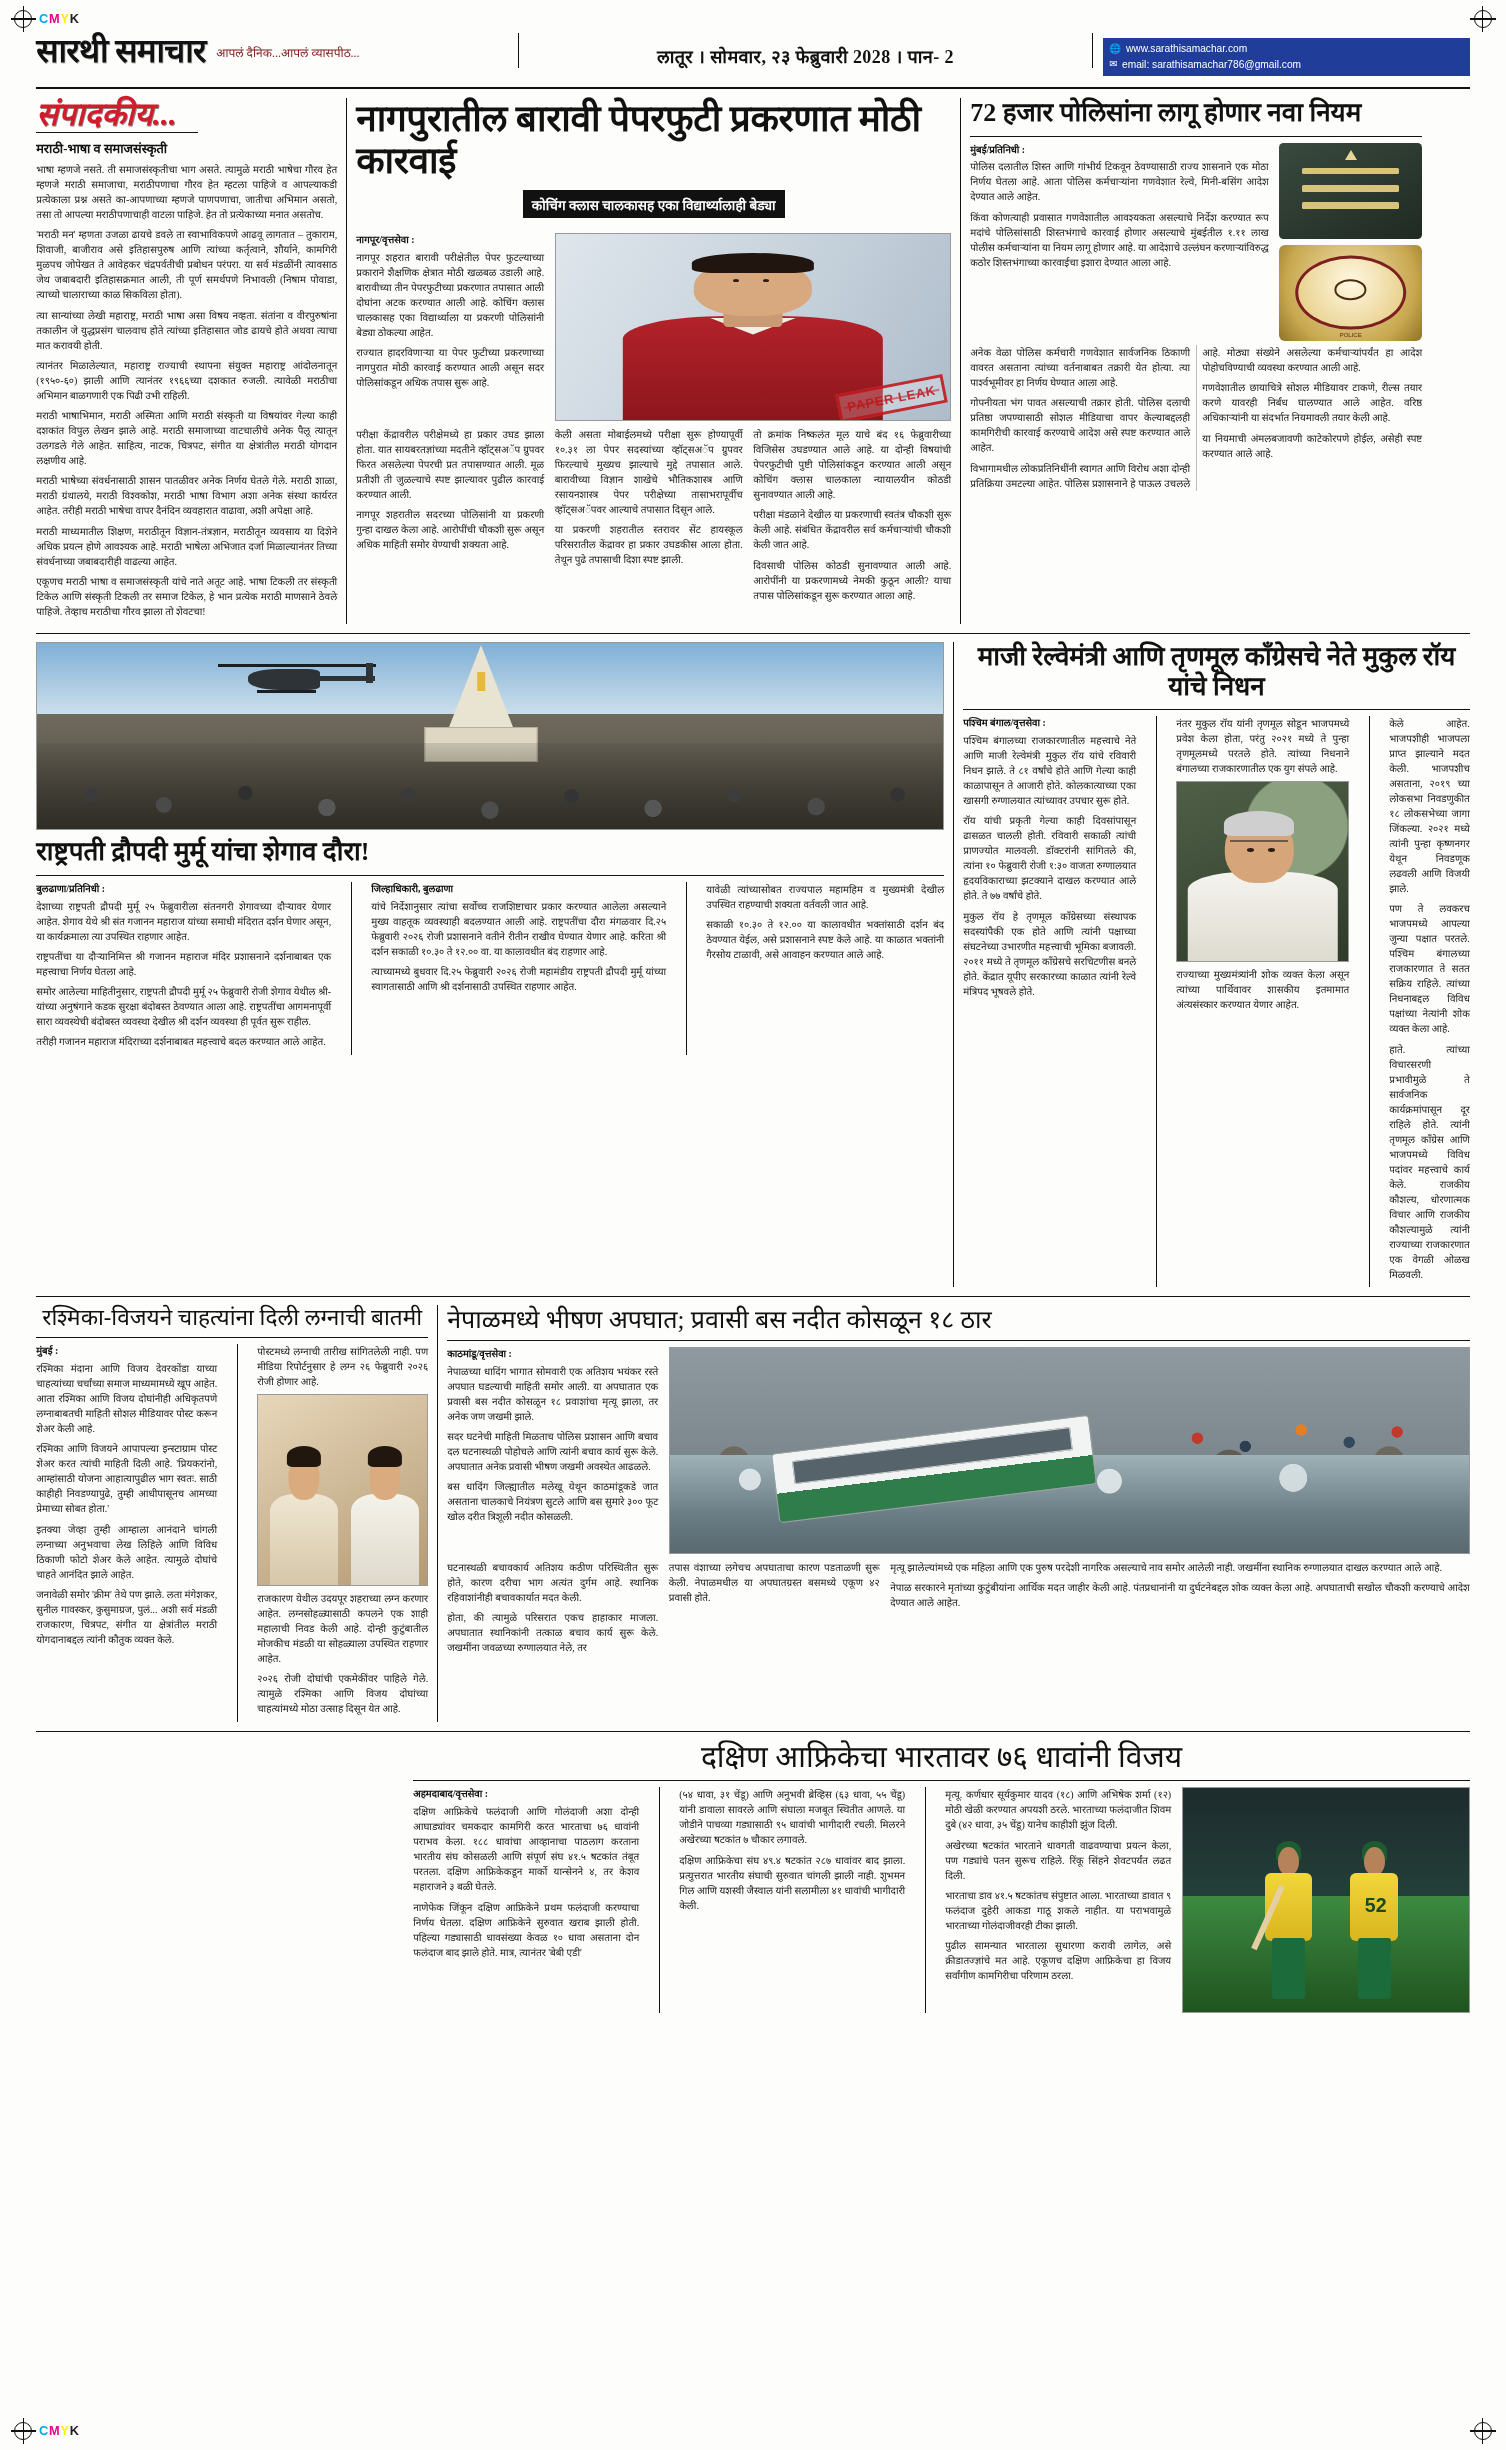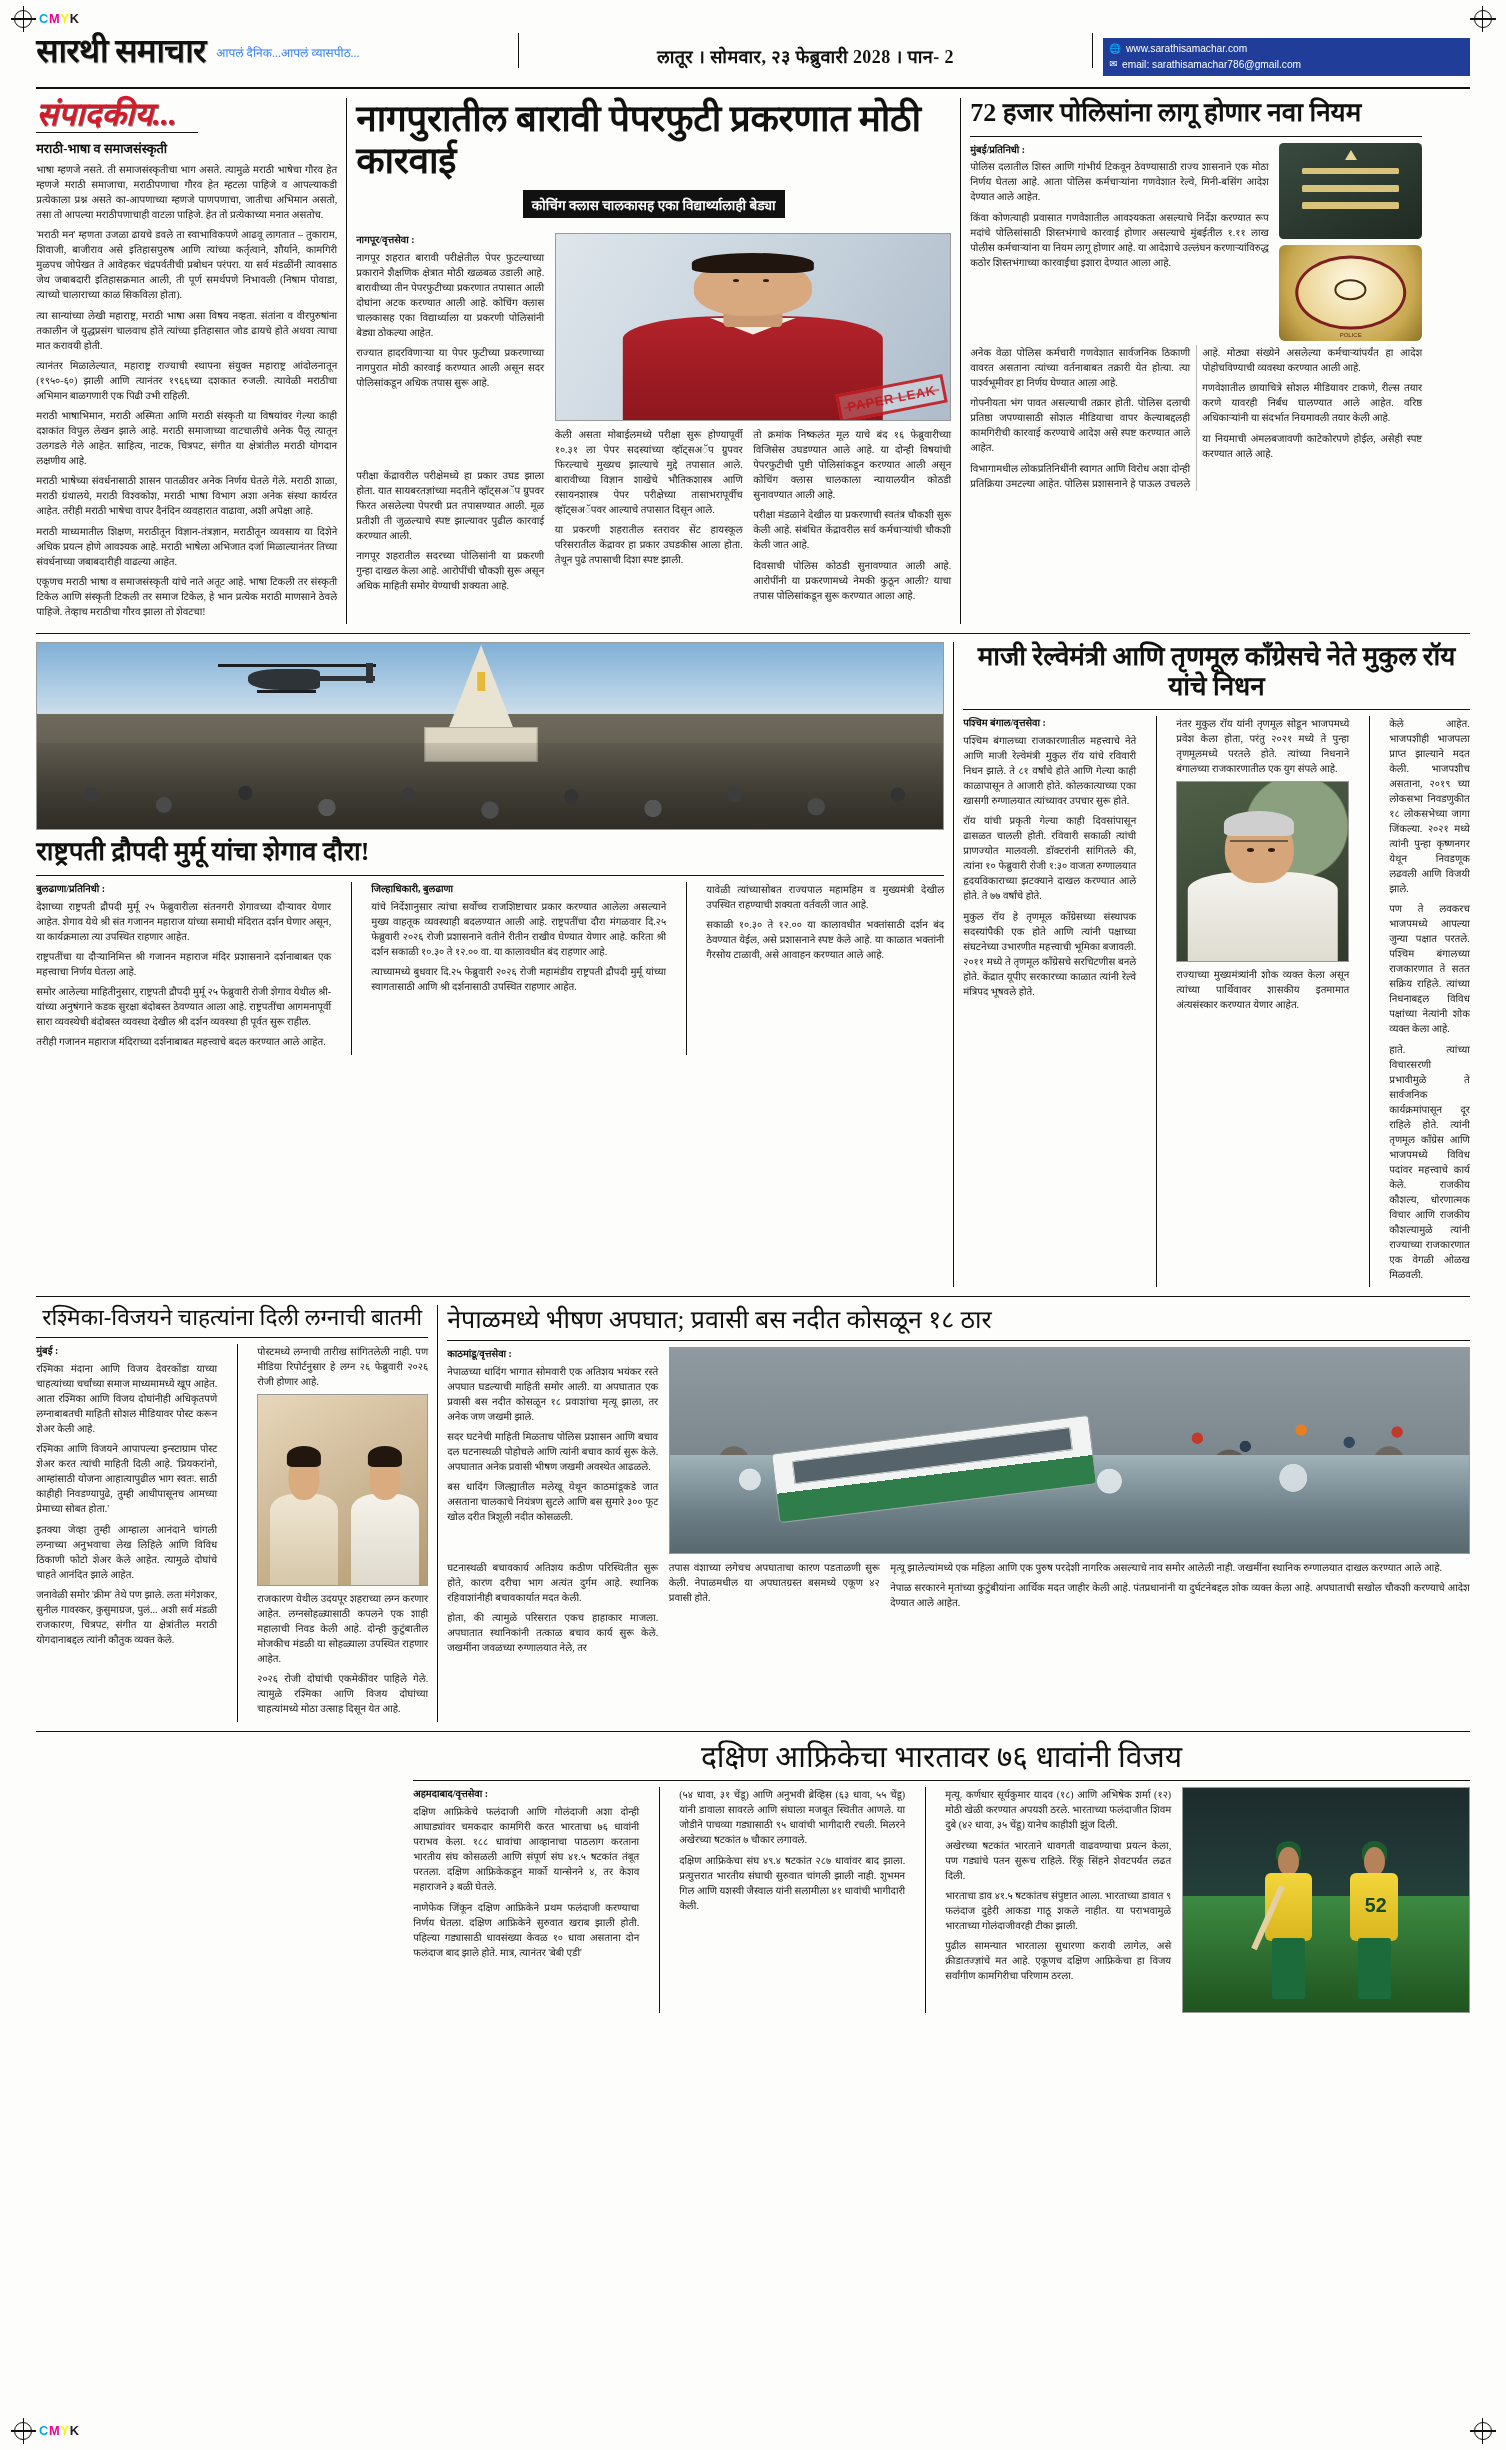--- a/index.html
+++ b/index.html
@@ -55,21 +55,21 @@
   }
   .mh-left { width:482px; padding-top:1.5px; }
   .mh-title {
     font-size:33px; font-weight:bold; line-height:1;
     color:#111; letter-spacing:-0.8px; display:inline-block;
     font-family:"Liberation Serif", serif;
     text-shadow:0.8px 0.8px 0 #bbb;
   }
   .mh-tagline {
     display:inline-block; font-size:12px; margin-left:7.5px;
-    vertical-align:4.5px; color:#3b82f6;
+    vertical-align:4.5px; color:#7f1d1d;
   }
   .mh-center {
     flex:1; text-align:center; padding-top:10.5px;
     border-left:1.5px solid #111; border-right:1.5px solid #111;
   }
   .mh-center .dateline {
     font-size:18px; font-weight:bold; letter-spacing:0.4px;
   }
   .mh-right { width:377px; padding-top:4.5px; padding-left:10.5px; }
   .contactbar {
@@ -485,21 +485,21 @@
               <div class="head"></div>
               <div class="hair"></div>
               <div class="eye e1"></div>
                 <div class="eye e2"></div>
               <div class="stamp">PAPER LEAK</div>
             </div>
           </div>
         </div>
 
         <div class="flexrow" style="margin-top:6px;">
-          <div style="width:188px;margin-top:41px;">
+          <div style="width:188px;">
             <p class="body">परीक्षा केंद्रावरील परीक्षेमध्ये हा प्रकार उघड झाला होता. यात सायबरतज्ञांच्या मदतीने व्हॉट्सअॅप ग्रुपवर फिरत असलेल्या पेपरची प्रत तपासण्यात आली. मूळ प्रतीशी ती जुळल्याचे स्पष्ट झाल्यावर पुढील कारवाई करण्यात आली.</p>
             <p class="body">नागपूर शहरातील सदरच्या पोलिसांनी या प्रकरणी गुन्हा दाखल केला आहे. आरोपींची चौकशी सुरू असून अधिक माहिती समोर येण्याची शक्यता आहे.</p>
           </div>
           <div style="width:188px;">
             <p class="body">केली असता मोबाईलमध्ये परीक्षा सुरू होण्यापूर्वी १०.३१ ला पेपर सदस्यांच्या व्हॉट्सअॅप ग्रुपवर फिरल्याचे मुख्यच झाल्याचे मुद्दे तपासात आले. बारावीच्या विज्ञान शाखेचे भौतिकशास्त्र आणि रसायनशास्त्र पेपर परीक्षेच्या तासाभरापूर्वीच व्हॉट्सअॅपवर आल्याचे तपासात दिसून आले.</p>
             <p class="body">या प्रकरणी शहरातील स्तरावर सेंट हायस्कूल परिसरातील केंद्रावर हा प्रकार उघडकीस आला होता. तेथून पुढे तपासाची दिशा स्पष्ट झाली.</p>
           </div>
           <div style="flex:1;">
             <p class="body">तो क्रमांक निष्कलंत मूल याचे बंद १६ फेब्रुवारीच्या विजिसेस उघडण्यात आले आहे. या दोन्ही विषयांची पेपरफुटीची पुष्टी पोलिसांकडून करण्यात आली असून कोचिंग क्लास चालकाला न्यायालयीन कोठडी सुनावण्यात आली आहे.</p>
             <p class="body">परीक्षा मंडळाने देखील या प्रकरणाची स्वतंत्र चौकशी सुरू केली आहे. संबंधित केंद्रावरील सर्व कर्मचाऱ्यांची चौकशी केली जात आहे.</p>

